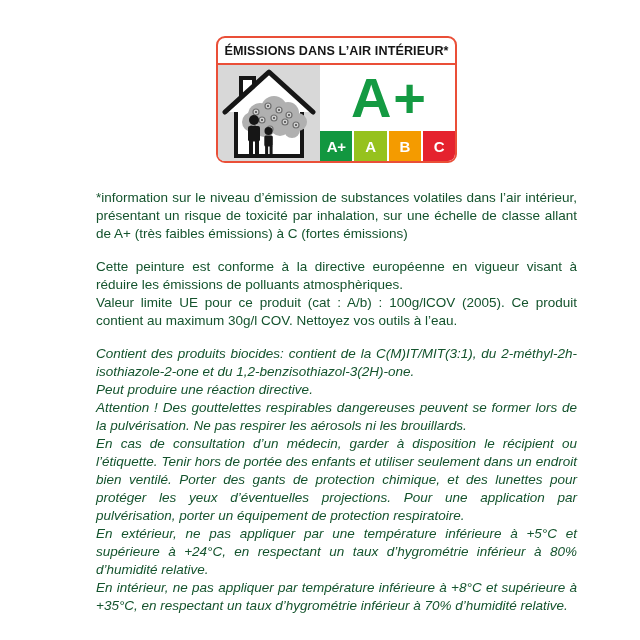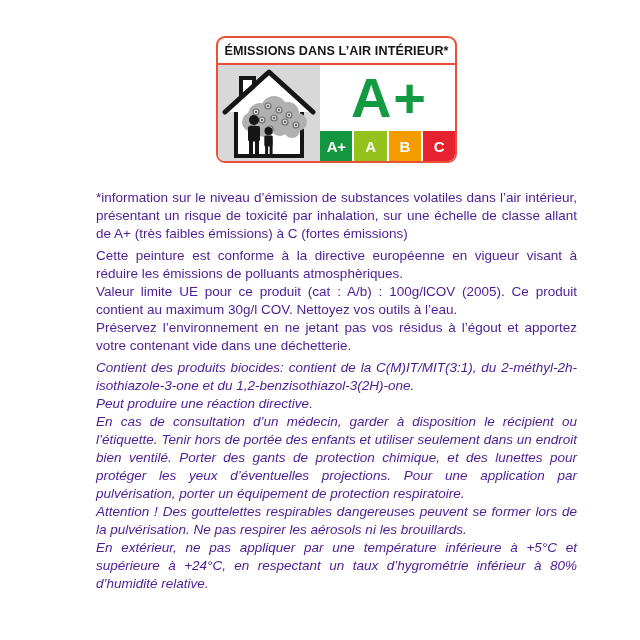--- a/index.html
+++ b/index.html
@@ -27,25 +27,25 @@
     color:#149a42;font-size:56px;font-weight:bold;line-height:1;
     letter-spacing:2px;padding:2px 0 3px 4px;
   }
   .scale-row{display:flex;gap:2px;height:30px;flex:none;}
   .scale-cell{
     flex:1;display:flex;align-items:center;justify-content:center;
     color:#ffffff;font-weight:bold;font-size:15px;letter-spacing:-0.5px;
   }
   
   .text-block{
-    margin:26px 63px 0;color:#4c1d95;font-size:13.5px;line-height:18px;
+    margin:26px 63px 0;color:#14532d;font-size:13.5px;line-height:18px;
     text-align:justify;
   }
   .text-block p{margin:0;}
-  .group{margin-top:4px;}
+  .group{margin-top:15px;}
   .italic{font-style:italic;}
 </style>
 </head>
 <body>
 
 <div class="page">
 
   <div class="label">
     <div class="label-title">ÉMISSIONS DANS L’AIR INTÉRIEUR*</div>
     <div class="label-body">
@@ -134,25 +134,25 @@
 
     </div>
   </div>
 
   <div class="text-block">
     <p>*information sur le niveau d’émission de substances volatiles dans l’air intérieur, présentant un risque de toxicité par inhalation, sur une échelle de classe allant de A+ (très faibles émissions) à C (fortes émissions)</p>
 
     <div class="group">
       <p>Cette peinture est conforme à la directive européenne en vigueur visant à réduire les émissions de polluants atmosphèriques.</p>
       <p>Valeur limite UE pour ce produit (cat : A/b) : 100g/lCOV (2005). Ce produit contient au maximum 30g/l COV. Nettoyez vos outils à l’eau.</p>
-      <p>Préservez l’environnement en ne jetant pas vos résidus à l’égout et apportez votre contenant vide dans une déchetterie.</p>
     </div>
 
     <div class="group italic">
-      <p>Contient des produits biocides: contient de la C(M)IT/MIT(3:1), du 2-méthyl-2h-isothiazole-3-one et du 1,2-benzisothiazol-3(2H)-one.</p>
+      <p>Contient des produits biocides: contient de la C(M)IT/MIT(3:1), du 2-méthyl-2h-isothiazole-2-one et du 1,2-benzisothiazol-3(2H)-one.</p>
       <p>Peut produire une réaction directive.</p>
+      <p>Attention ! Des gouttelettes respirables dangereuses peuvent se former lors de la pulvérisation. Ne pas respirer les aérosols ni les brouillards.</p>
       <p>En cas de consultation d’un médecin, garder à disposition le récipient ou l’étiquette. Tenir hors de portée des enfants et utiliser seulement dans un endroit bien ventilé. Porter des gants de protection chimique, et des lunettes pour protéger les yeux d’éventuelles projections. Pour une application par pulvérisation, porter un équipement de protection respiratoire.</p>
-      <p>Attention ! Des gouttelettes respirables dangereuses peuvent se former lors de la pulvérisation. Ne pas respirer les aérosols ni les brouillards.</p>
       <p>En extérieur, ne pas appliquer par une température inférieure à +5°C et supérieure à +24°C, en respectant un taux d’hygrométrie inférieur à 80% d’humidité relative.</p>
+      <p>En intérieur, ne pas appliquer par température inférieure à +8°C et supérieure à +35°C, en respectant un taux d’hygrométrie inférieur à 70% d’humidité relative.</p>
     </div>
   </div>
 
 </div>
 
 </body></html>

